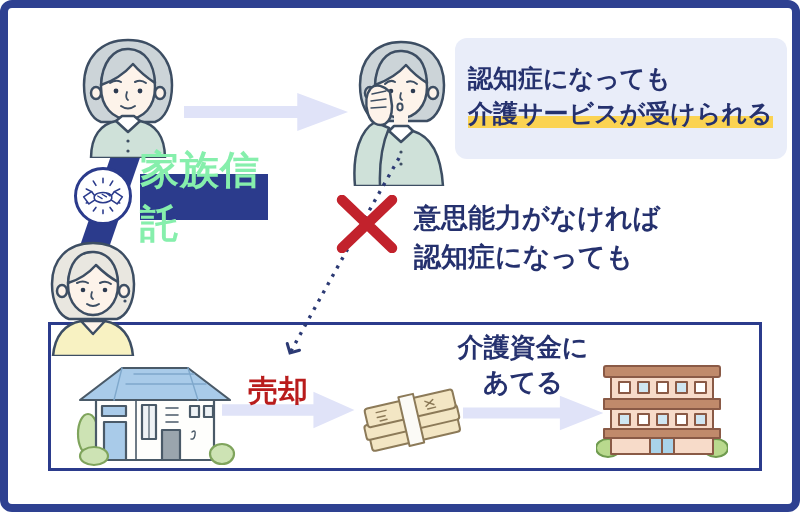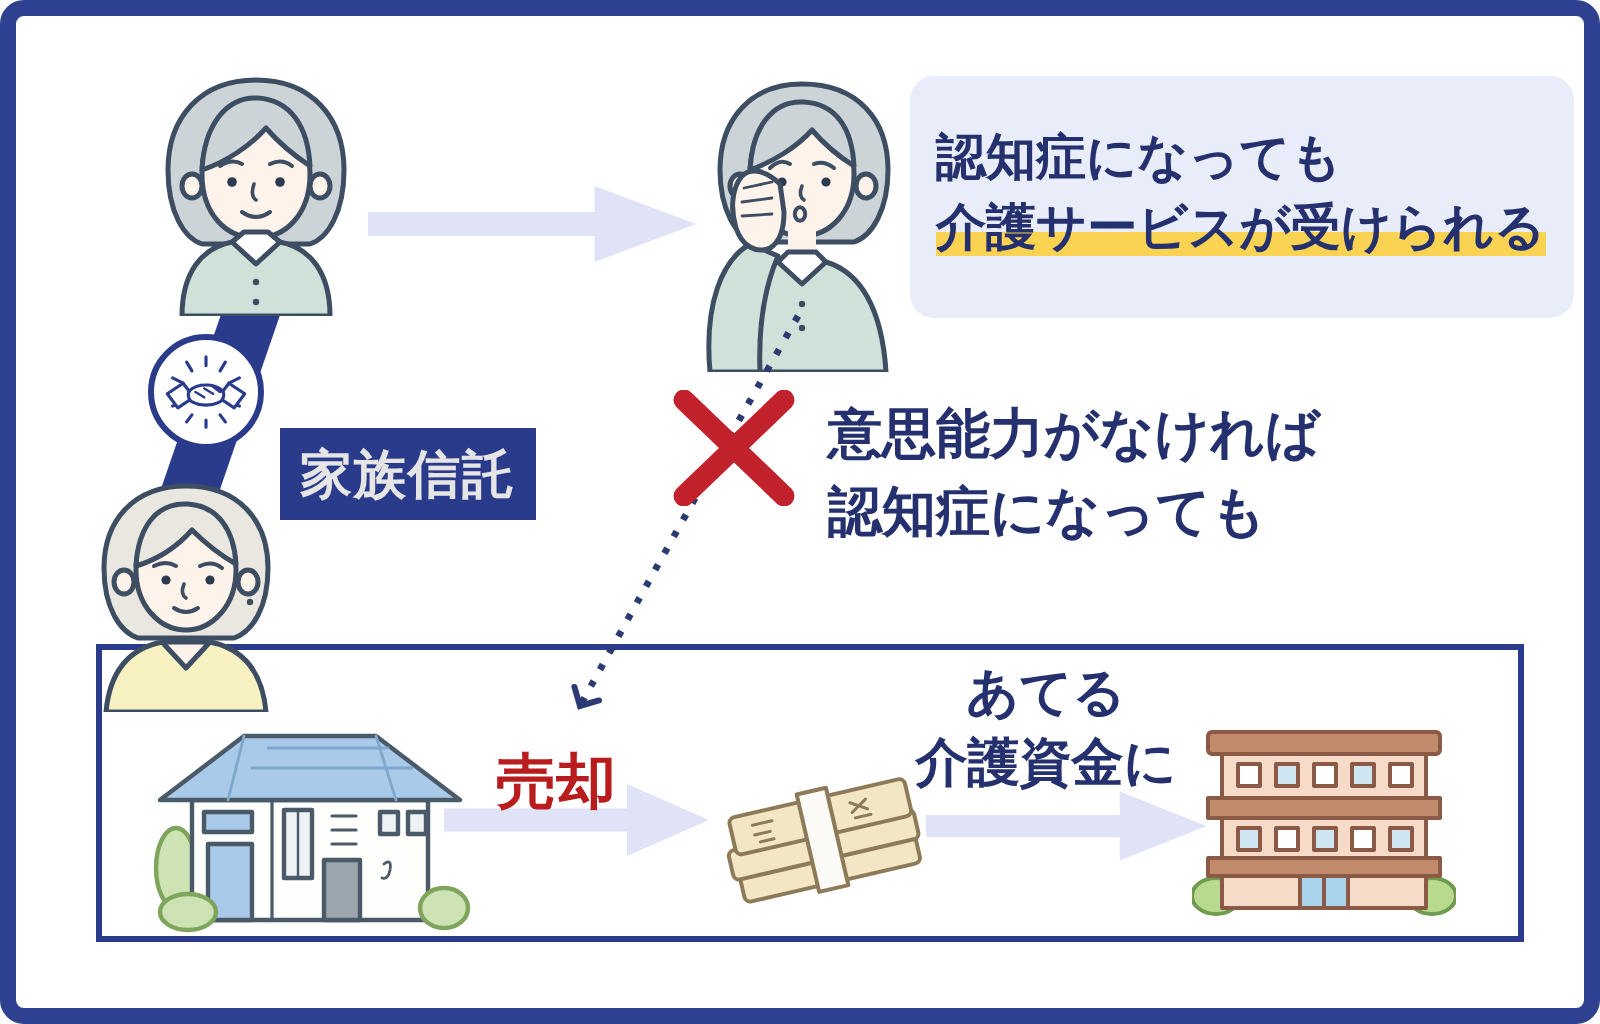--- a/index.html
+++ b/index.html
@@ -11,22 +11,22 @@
   .abs{position:absolute;}
   
   .band{left:81px;top:133px;width:28px;height:162px;background:#2b3b8c;
         transform:rotate(19deg);z-index:1;}
   
   .medal{left:66px;top:159px;width:58px;height:58px;border-radius:50%;
          background:#ffffff;border:3.5px solid #2b3b8c;box-sizing:border-box;
          z-index:5;display:flex;align-items:center;justify-content:center;}
   
   .trust{left:132px;top:166px;width:128px;height:46px;background:#2b3b8c;
-         color:#e5e5e5;font-size:26px;font-weight:bold;letter-spacing:1px;
-         display:flex;align-items:center;justify-content:center;z-index:5;margin-top:40px;}
+         color:#86efac;font-size:39px;font-weight:bold;letter-spacing:1px;
+         display:flex;align-items:center;justify-content:center;z-index:5;}
   
   .benefit{left:447px;top:30px;width:332px;height:121px;background:#e9edf9;
            border-radius:12px;padding:23px 13px;box-sizing:border-box;z-index:2;
            color:#25316e;font-size:25px;font-weight:bold;line-height:35px;white-space:nowrap;}
   .hl{background-image:linear-gradient(transparent 58%, #fbd352 58%);}
   .hl-ext{padding-right:42px;}
   
   .warning{left:406px;top:190px;color:#25316e;font-size:27px;font-weight:bold;
            line-height:39px;z-index:3;white-space:nowrap;}
   
@@ -189,22 +189,22 @@
         <rect x="9" y="40" width="95" height="15" rx="3" fill="#f3e6c4"></rect>
         <rect x="13" y="24" width="90" height="19" rx="3" fill="#f3e6c4"></rect>
         <rect x="49" y="20" width="15" height="50" fill="#fbfaf6"></rect>
         <path d="M24,30 h10 M24,35 h8 M26,39 h7" stroke-width="1.5" fill="none"></path>
         <path d="M74,30 l8,5 M82,30 l-8,5 M75,38 h8" stroke-width="1.5" fill="none"></path>
       </g>
     </svg>
   </div>
 
   <div class="abs funds">
+    <div>介護資金に</div>
     <div>あてる</div>
-    <div>介護資金に</div>
   </div>
 
   <div class="abs" style="left:455px;top:385px;width:142px;height:40px;z-index:2;">
     <svg width="142" height="40" viewBox="0 0 170 44" preserveAspectRatio="none">
       <polygon points="0,16 116,16 116,3 168,22 116,41 116,28 0,28" fill="#e0e3f8"></polygon>
     </svg>
   </div>
 
   <div class="abs illus" style="left:588px;top:354px;width:132px;height:98px;">
     <svg width="132" height="98" viewBox="0 0 130 98">

